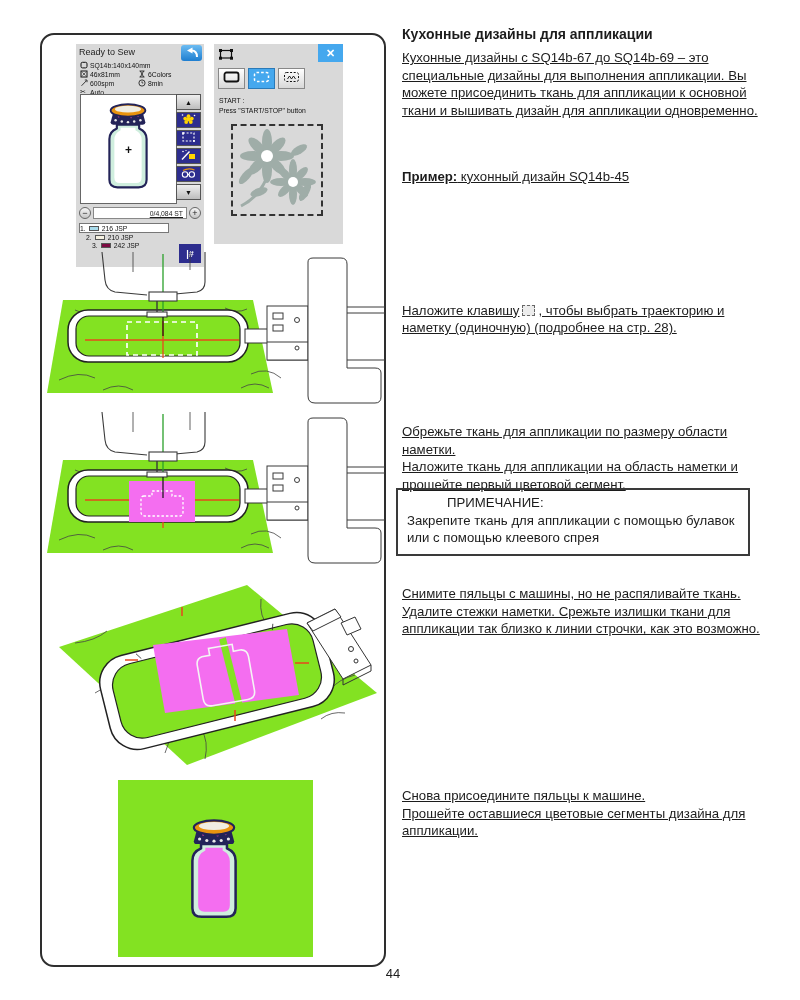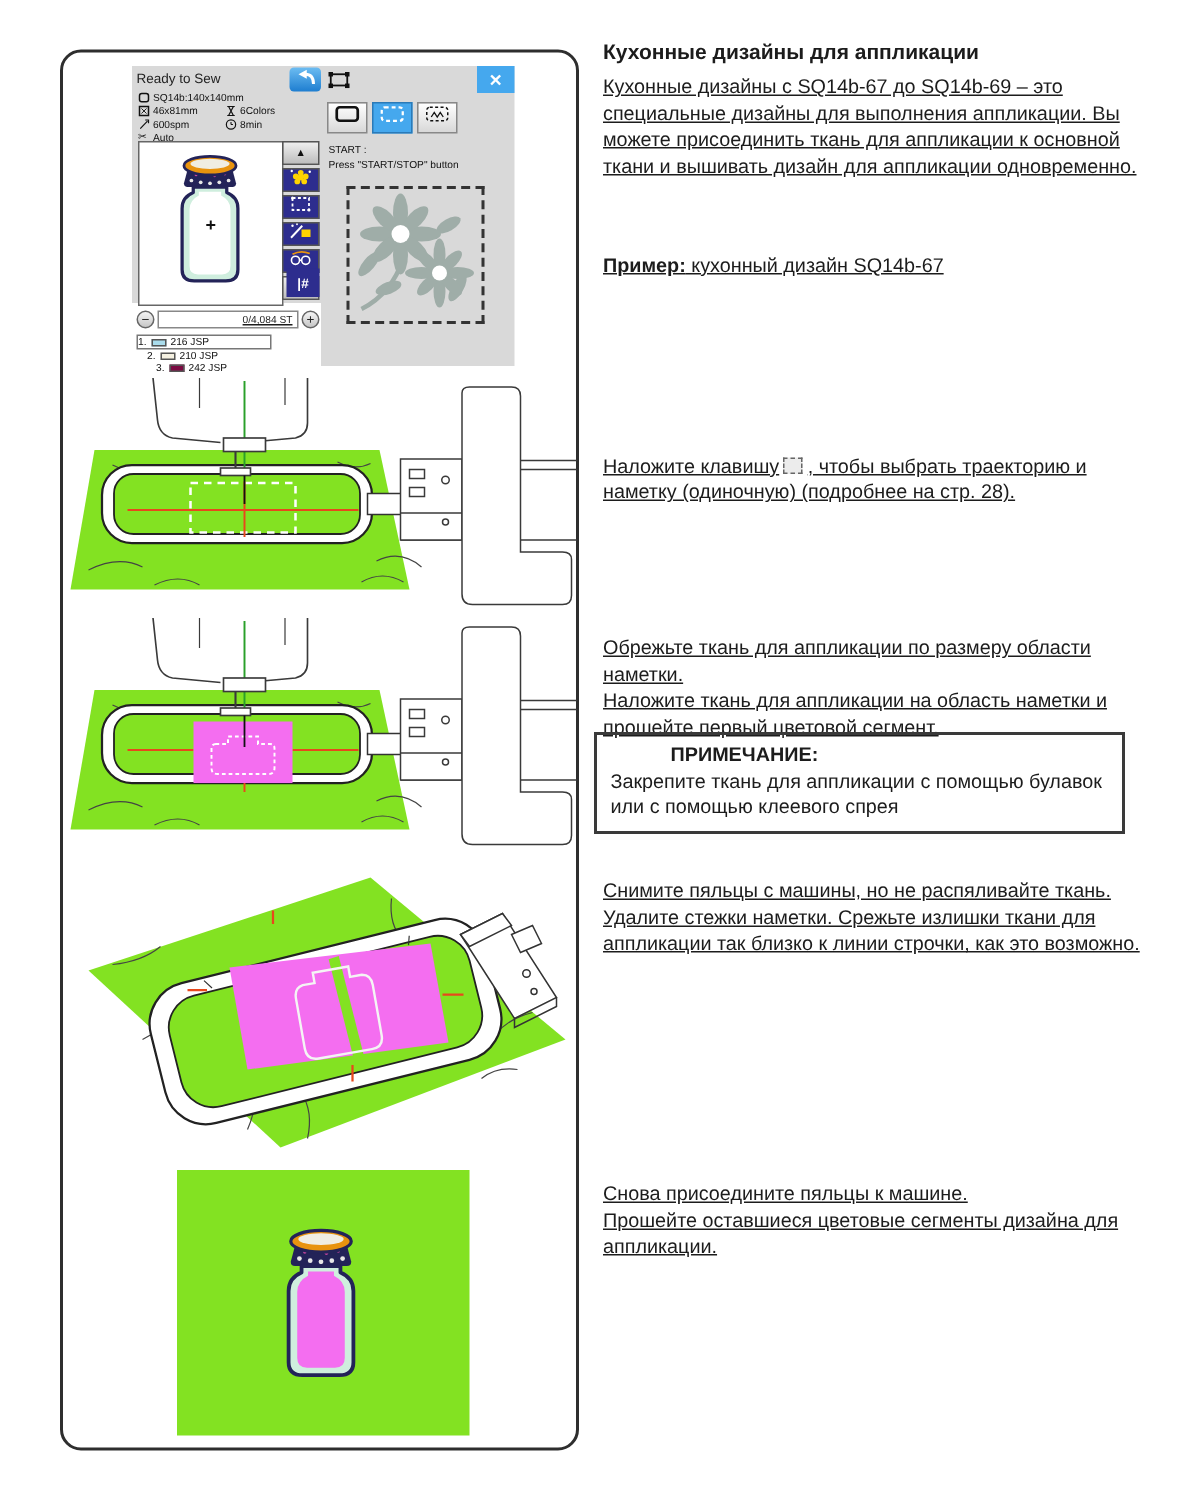--- a/index.html
+++ b/index.html
@@ -5,21 +5,21 @@
   html,body { margin:0; padding:0; background:#fff; }
   .page { position:relative; width:800px; height:1000px; background:#fff;
           font-family:"Liberation Sans", sans-serif; color:#1c1c1c; overflow:hidden; }
 
   
   .frame { position:absolute; left:40px; top:33px; width:342px; height:930px;
            border:2px solid #2e2e2e; border-radius:14px; }
 
   
   .lcd { position:absolute; background:var(--lcd_bg,#d9d9d9); }
-  .lcd1 { left:88px; top:44px; width:128px; height:158px; }
+  .lcd1 { left:76px; top:44px; width:128px; height:223px; }
   .lcd2 { left:214px; top:44px; width:129px; height:200px; }
 
   .lcd1-header { position:absolute; left:3px; top:3px; font-size:9px; color:#222; }
   .return-btn { position:absolute; right:2px; top:1px; width:21px; height:16px;
                 background:linear-gradient(#6cbcf2,#1e7ed0); border-radius:3px;
                 display:flex; align-items:center; justify-content:center; }
 
   .lcd-info { position:absolute; left:4px; top:17px; width:122px; font-size:6.8px; color:#111; }
   .info-row { display:flex; align-items:center; height:8px; margin-bottom:1px; }
   .info-cell { display:flex; align-items:center; gap:2px; }
@@ -89,21 +89,21 @@
   
   .rc-block { position:absolute; left:402px; width:370px; font-size:13.2px; line-height:1.34;
               white-space:pre-line;text-decoration:underline; }
   .rc-title { position:absolute; left:402px; top:26px; font-size:14px; font-weight:bold; }
   .b-intro { top:49px; }
   .b-example { top:150px; }
   .b-step2 { top:284px; }
   .b-step3 { top:423px; }
   .note-box { position:absolute; left:396px; top:488px; width:332px; border:2px solid #3a3a3a;
               padding:4px 9px 7px 9px; font-size:13.2px; line-height:1.34; }
-  .note-title { font-weight:bold;padding-left:40px; }
+  .note-title { font-weight:normal;padding-left:40px; }
   .note-body { white-space:pre-line; }
   .b-step4 { top:585px; }
   .b-step5 { top:787px; }
   .bold { font-weight:bold; }
   .inline-trace-icon { display:inline-block; width:11px; height:9px; border:1px dashed #666;
                        background:#ececec; vertical-align:-1px; margin:0 3px; }
 
   .page-number { position:absolute; left:0; top:966px; width:786px; text-align:center; font-size:13px; }
 </style>
 </head>
@@ -476,34 +476,35 @@
       <path d="M32 39 L32 45 Q20 50 20 62 L20 128 Q20 140 33 140 L67 140 Q80 140 80 128 L80 62 Q80 50 68 45 L68 39 Z" fill="#cfeede" stroke="#232358" stroke-width="3.5" stroke-linejoin="round"></path>
       <path d="M38 44 L38 48 Q28 53 28 63 L28 124 Q28 133 37 133 L63 133 Q72 133 72 124 L72 63 Q72 53 62 48 L62 44 Z" class="jar-inner-pink"></path>
     </svg>
   </div>
 
   <div class="rc-title">Кухонные дизайны для аппликации</div>
 
   <div class="rc-block b-intro">Кухонные дизайны с SQ14b-67 до SQ14b-69 – это специальные дизайны для выполнения аппликации. Вы можете присоединить ткань для аппликации к основной ткани и вышивать дизайн для аппликации одновременно.</div>
 
   <div class="rc-block b-example">
-    <span class="bold">Пример:</span><span> кухонный дизайн SQ14b-67</span>
+    <span class="bold">Пример:</span><span> кухонный дизайн SQ14b-45</span>
   </div>
 
   <div class="rc-block b-step2">
     <div><span>Наложите клавишу</span><span class="inline-trace-icon"></span><span>, чтобы выбрать траекторию и наметку (одиночную) (подробнее на стр. 28).</span></div>
   </div>
 
   <div class="rc-block b-step3">Обрежьте ткань для аппликации по размеру области наметки.
 Наложите ткань для аппликации на область наметки и прошейте первый цветовой сегмент.</div>
 
   <div class="note-box">
     <div class="note-title">ПРИМЕЧАНИЕ:</div>
     <div class="note-body">Закрепите ткань для аппликации с помощью булавок или с помощью клеевого спрея</div>
   </div>
 
   <div class="rc-block b-step4">Снимите пяльцы с машины, но не распяливайте ткань.
 Удалите стежки наметки. Срежьте излишки ткани для аппликации так близко к линии строчки, как это возможно.</div>
 
   <div class="rc-block b-step5">Снова присоедините пяльцы к машине.
 Прошейте оставшиеся цветовые сегменты дизайна для аппликации.</div>
 
+  <div class="page-number">44</div>
 </div>
 
 </body></html>

